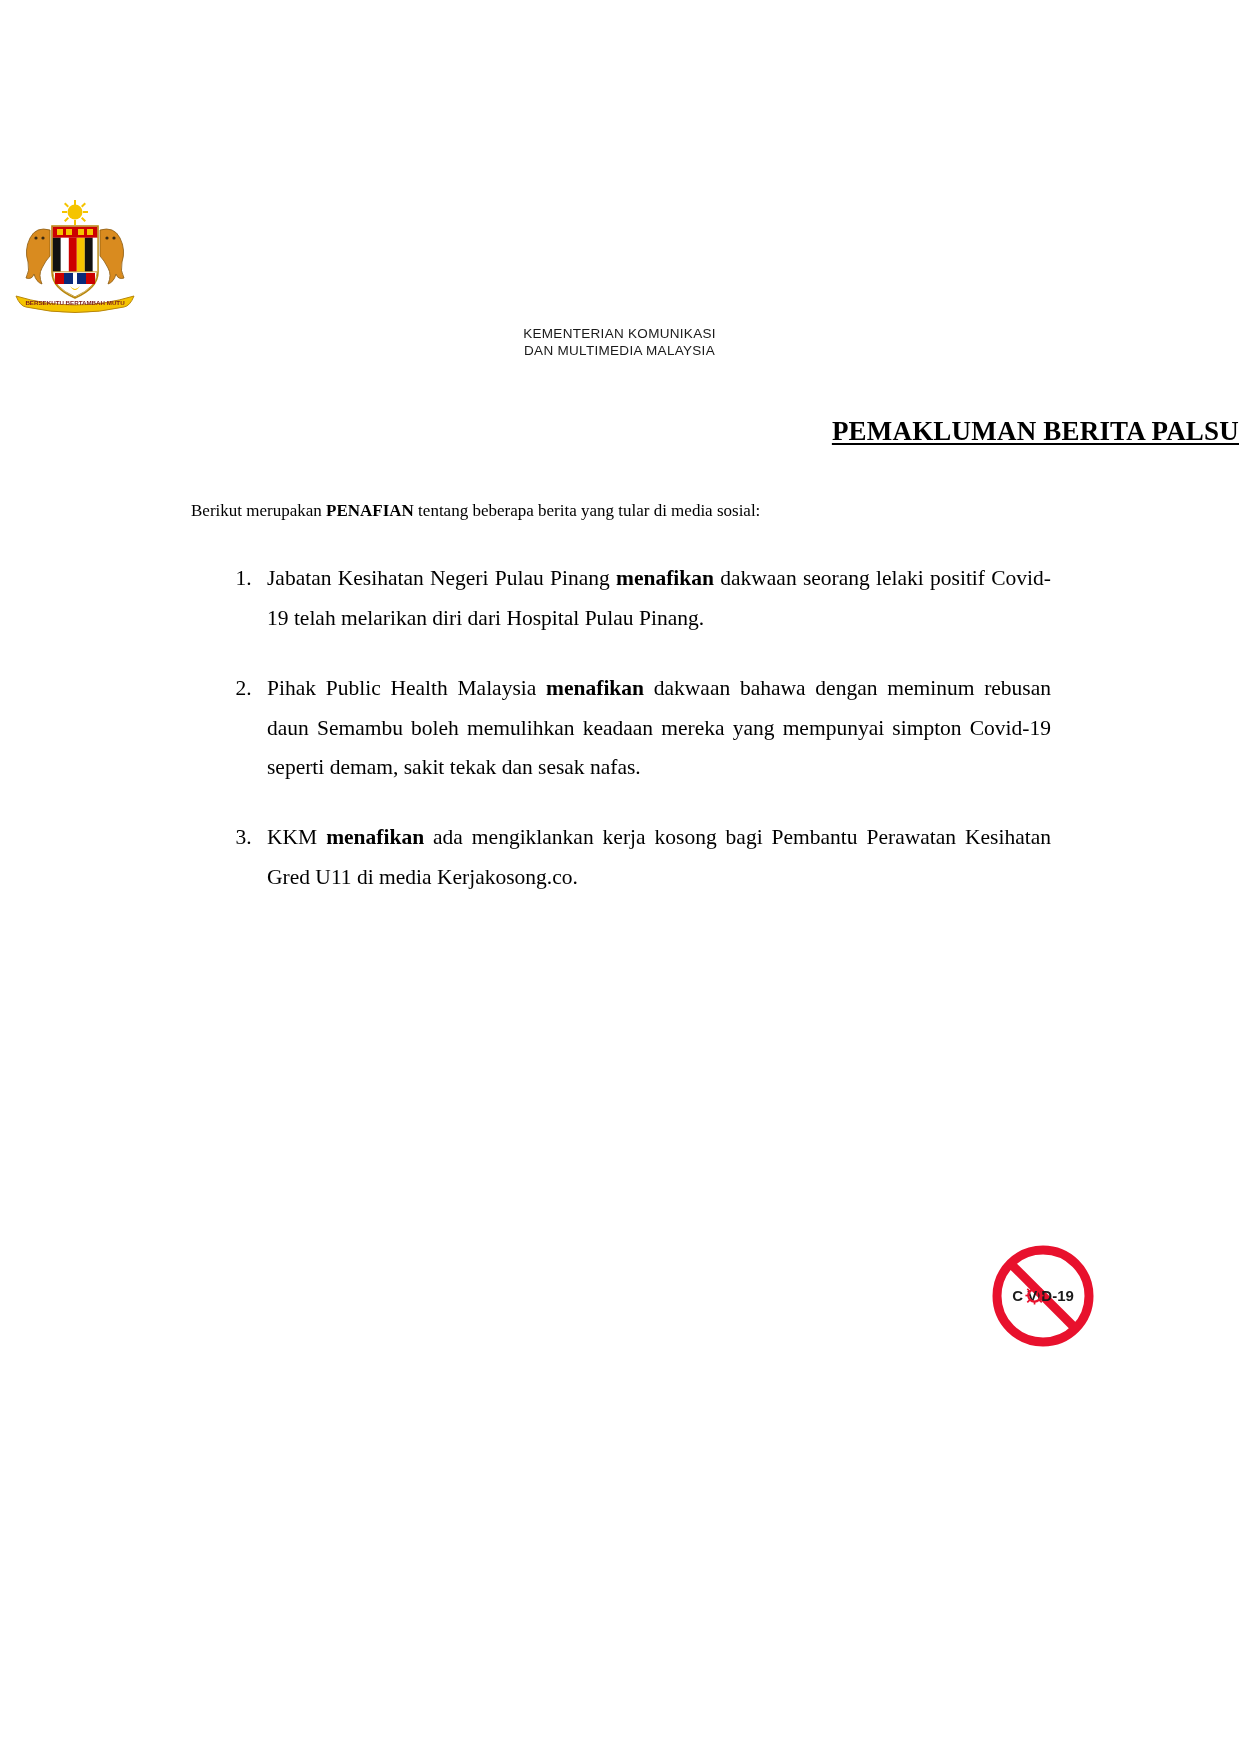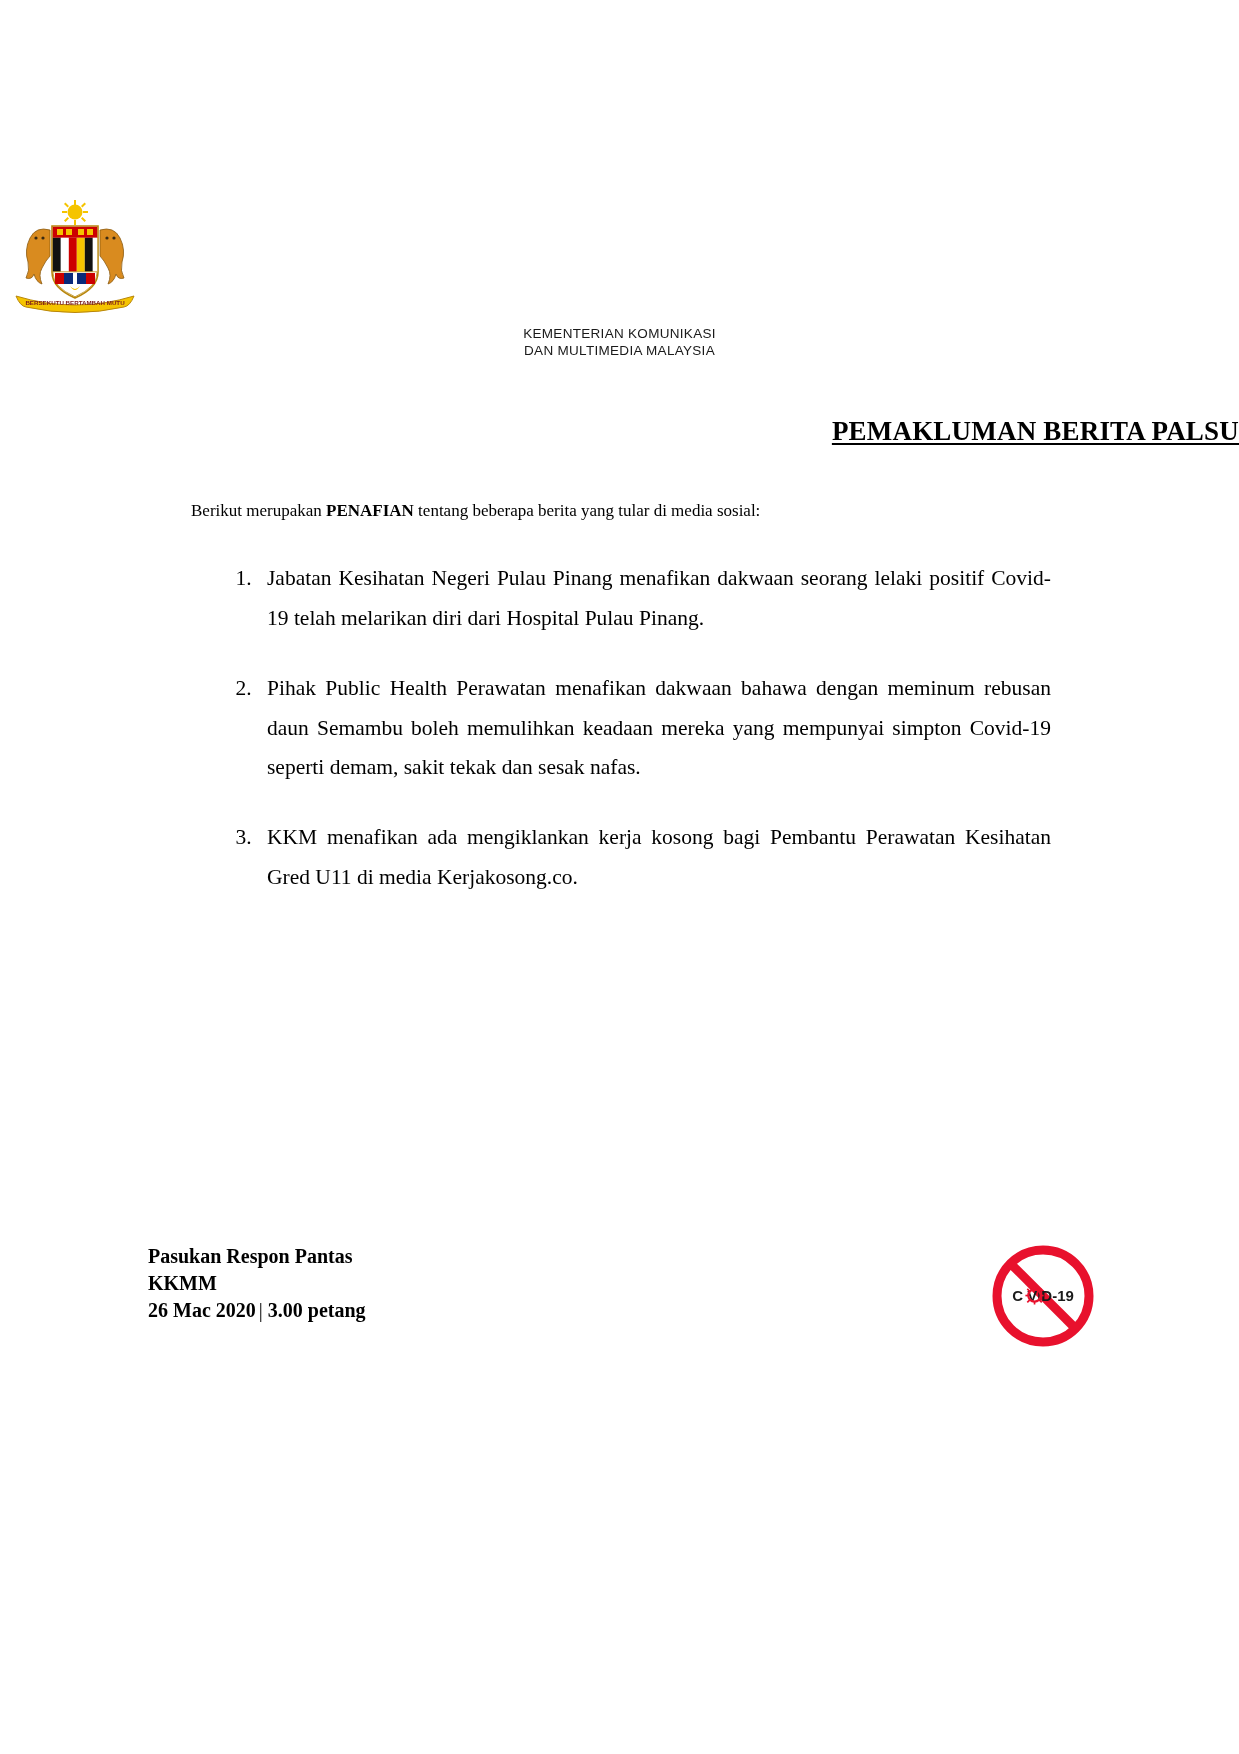--- a/index.html
+++ b/index.html
@@ -74,21 +74,21 @@
   }
   ol.claims > li {
     font-size: 21.5px;
     line-height: 1.85;
     text-align: justify;
     text-justify: inter-word;
     margin-bottom: 30px;
     padding-left: 10px;
   }
   ol.claims > li:last-child { margin-bottom: 0; }
-  ol.claims > li b { font-weight: normal; }
+  ol.claims > li b { font-weight: bold; }
 
   
   .footer {
     position: absolute;
     left: 148px;
     bottom: 430px;
     font-family: "Liberation Serif", serif;
     font-weight: bold;
     font-size: 20px;
     line-height: 1.35;
@@ -189,35 +189,28 @@
 
     <p class="intro">
       <span>Berikut merupakan </span><b>PENAFIAN</b><span> tentang beberapa berita yang tular di media sosial:</span>
     </p>
 
     <ol class="claims">
       <li>
         <span>Jabatan Kesihatan Negeri Pulau Pinang </span><b>menafikan</b><span>  dakwaan seorang lelaki positif Covid-19 telah melarikan diri dari Hospital Pulau Pinang.</span>
       </li>
       <li>
-        <span>Pihak Public Health Perawatan </span><b>menafikan</b><span> dakwaan bahawa dengan meminum rebusan daun Semambu boleh memulihkan keadaan mereka yang mempunyai simpton Covid-19 seperti demam, sakit tekak dan sesak nafas.</span>
+        <span>Pihak Public Health Malaysia </span><b>menafikan</b><span> dakwaan bahawa dengan meminum rebusan daun Semambu boleh memulihkan keadaan mereka yang mempunyai simpton Covid-19 seperti demam, sakit tekak dan sesak nafas.</span>
       </li>
       <li>
         <span>KKM </span><b>menafikan</b><span> ada mengiklankan kerja kosong bagi Pembantu Perawatan Kesihatan Gred U11 di media Kerjakosong.co.</span>
       </li>
     </ol>
   </div>
 
-  <div class="footer">
-    <div>Pasukan Respon Pantas</div>
-    <div>KKMM</div>
-    <div class="line3">
-      <span>26 Mac 2020</span><span class="sep">|</span><span>3.00 petang</span>
-    </div>
-  </div>
 
   <div class="stamp">
     <svg viewBox="0 0 108 108" width="108" height="108" xmlns="http://www.w3.org/2000/svg">
       <circle cx="54" cy="54" r="46" fill="none" stroke="#e8112d" stroke-width="9"></circle>
       <line x1="21" y1="21" x2="87" y2="87" stroke="#e8112d" stroke-width="9"></line>
       <g font-family="Liberation Sans, sans-serif" font-size="15" font-weight="bold" text-anchor="middle">
         <text x="54" y="59" fill="#1a1a1a">C VID-19</text>
       </g>
       <circle cx="45.5" cy="53.5" r="6.2" fill="none" stroke="#e8112d" stroke-width="2.2"></circle>
       <g fill="#e8112d">

